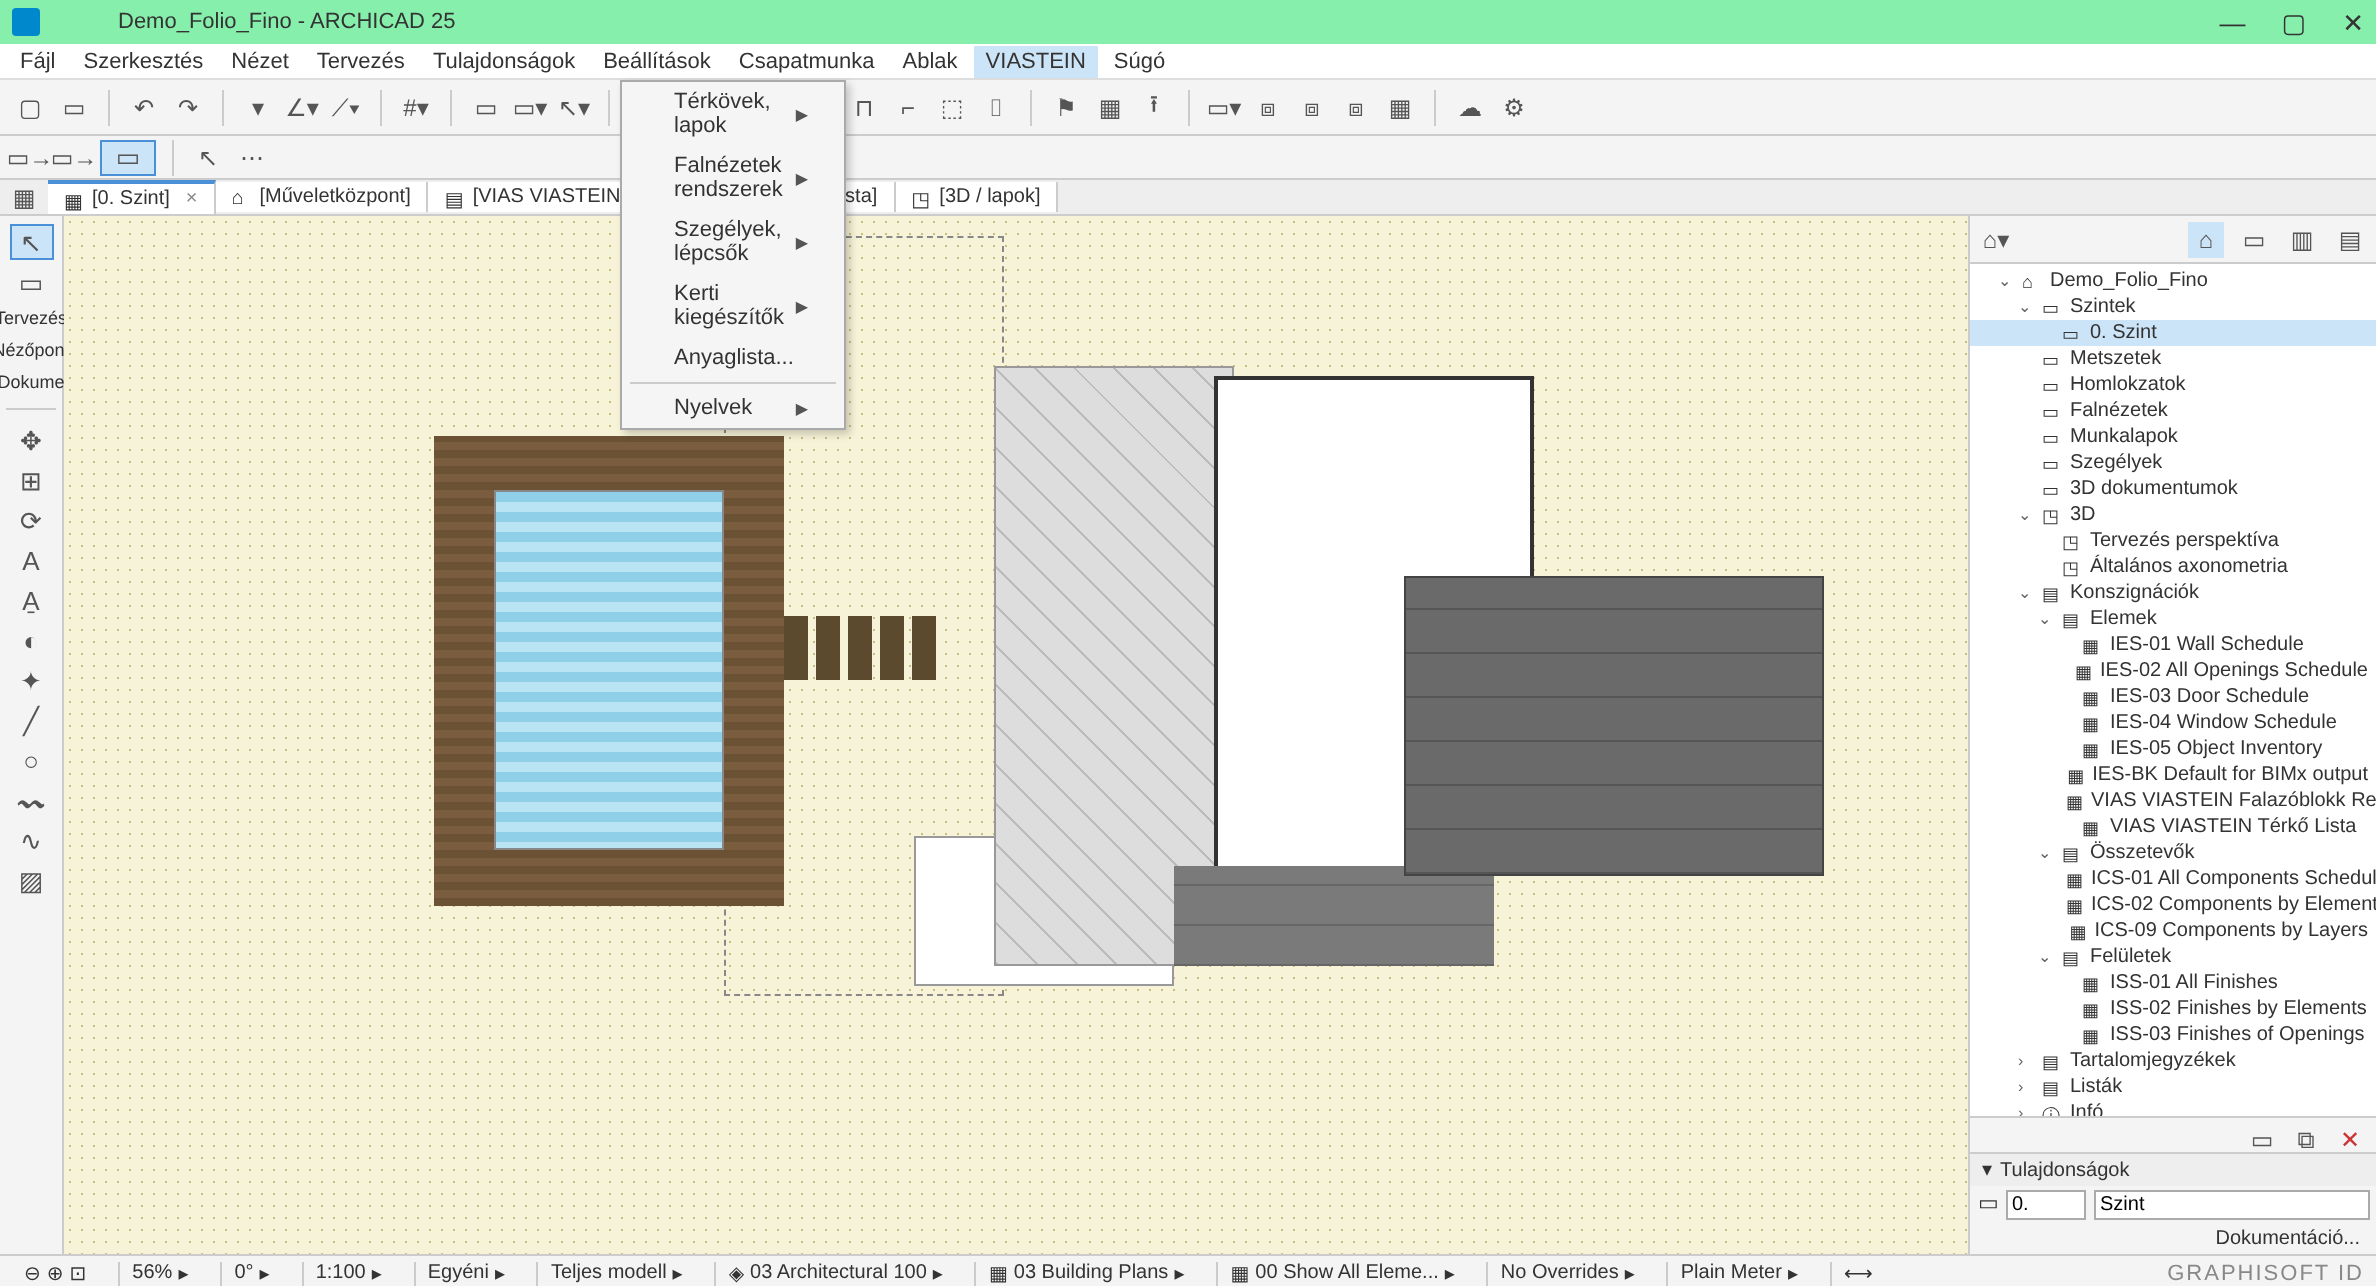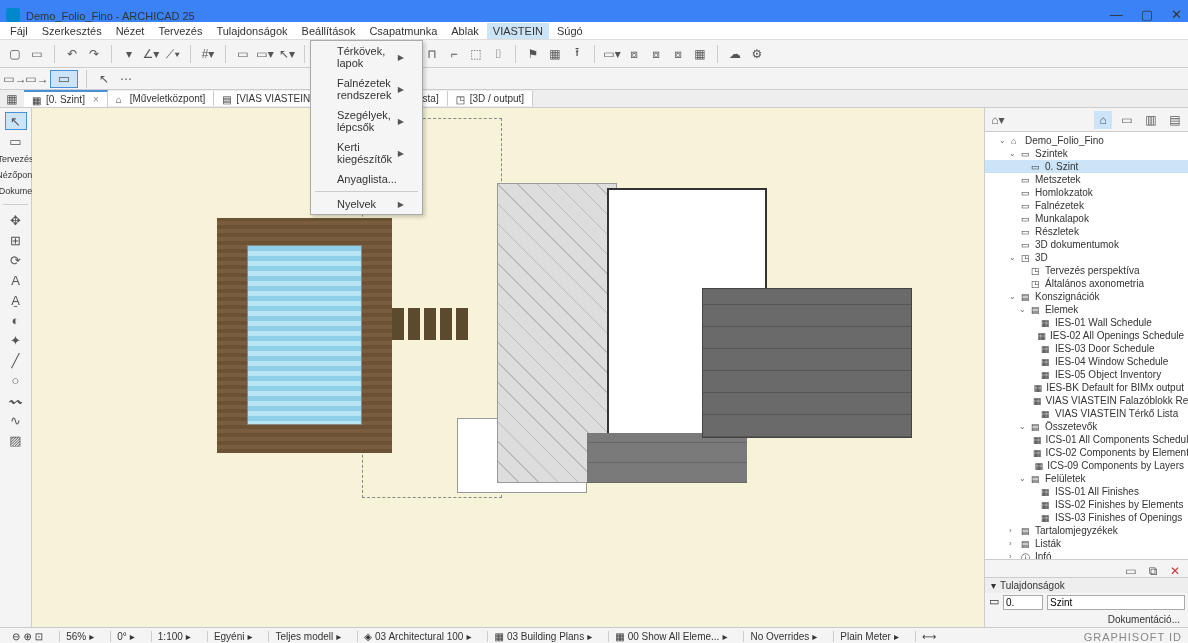--- a/index.html
+++ b/index.html
@@ -1,17 +1,17 @@
 <!DOCTYPE html>
 <html><head>
 <meta charset="utf-8">
 <style>
 * { box-sizing: border-box; margin: 0; padding: 0; }
 body { font-family: "Segoe UI", Tahoma, sans-serif; font-size: 11px; color: #333; background: #fff; overflow: hidden; width: 1188px; height: 643px; }
-.titlebar { height: 22px; display: flex; align-items: flex-end; padding: 0 6px; background: #3b82f6; }
+.titlebar { height: 22px; display: flex; align-items: center; padding: 0 6px; background: #86efac; gap: 33px; }
 .titlebar .app-icon { width: 14px; height: 14px; background: #0088cc; border-radius: 2px; margin-right: 6px; }
 .titlebar .title { flex: 1; font-size: 11px; }
 .titlebar .winbtns { display: flex; gap: 18px; font-size: 13px; }
 .menubar { height: 18px; background: #fff; border-bottom: 1px solid #ddd; display: flex; align-items: center; padding: 0 4px; font-size: 11px; gap: 2px; position: relative; }
 .menubar .mitem { padding: 2px 6px; cursor: default; }
 .menubar .mitem.active { background: #cce4f7; }
 .dropdown { position: absolute; top: 40px; left: 310px; width: 113px; background: #f5f5f5; border: 1px solid #aaa; box-shadow: 2px 2px 4px rgba(0,0,0,0.2); z-index: 100; }
 .dropdown .ditem { display: flex; justify-content: space-between; align-items: center; padding: 4px 18px 4px 26px; font-size: 11px; cursor: default; }
 .dropdown .arrow { font-size: 8px; color: #555; }
 .dropdown hr { border: none; border-top: 1px solid #ccc; margin: 2px 4px; }
@@ -173,21 +173,21 @@
     <div class="tab">
       <span class="ticon">⌂</span>
       <span>[Műveletközpont]</span>
     </div>
     <div class="tab">
       <span class="ticon">▤</span>
       <span>[VIAS VIASTEIN Falazóblokk Rendszer Lista]</span>
     </div>
     <div class="tab">
       <span class="ticon">◳</span>
-      <span>[3D / output]</span>
+      <span>[3D / lapok]</span>
     </div>
   </div>
 
 <div class="main">
   <div class="lefttool">
     <span class="ltool selected">↖</span>
     <span class="ltool">▭</span>
     <span class="ltext">Tervezés</span>
     <span class="ltext">Nézőpont</span>
     <span class="ltext">Dokume</span>
@@ -268,21 +268,21 @@
           <span>Falnézetek</span>
         </div>
         <div class="tnode" style="padding-left: 24px;">
           <span class="expander"></span>
           <span class="ticon2" style="border: none; font-size: 9px;">▭</span>
           <span>Munkalapok</span>
         </div>
         <div class="tnode" style="padding-left: 24px;">
           <span class="expander"></span>
           <span class="ticon2" style="border: none; font-size: 9px;">▭</span>
-          <span>Részletek</span>
+          <span>Szegélyek</span>
         </div>
         <div class="tnode" style="padding-left: 24px;">
           <span class="expander"></span>
           <span class="ticon2" style="border: none; font-size: 9px;">▭</span>
           <span>3D dokumentumok</span>
         </div>
         <div class="tnode" style="padding-left: 24px;">
           <span class="expander">⌄</span>
           <span class="ticon2" style="border: none; font-size: 9px;">◳</span>
           <span>3D</span>

